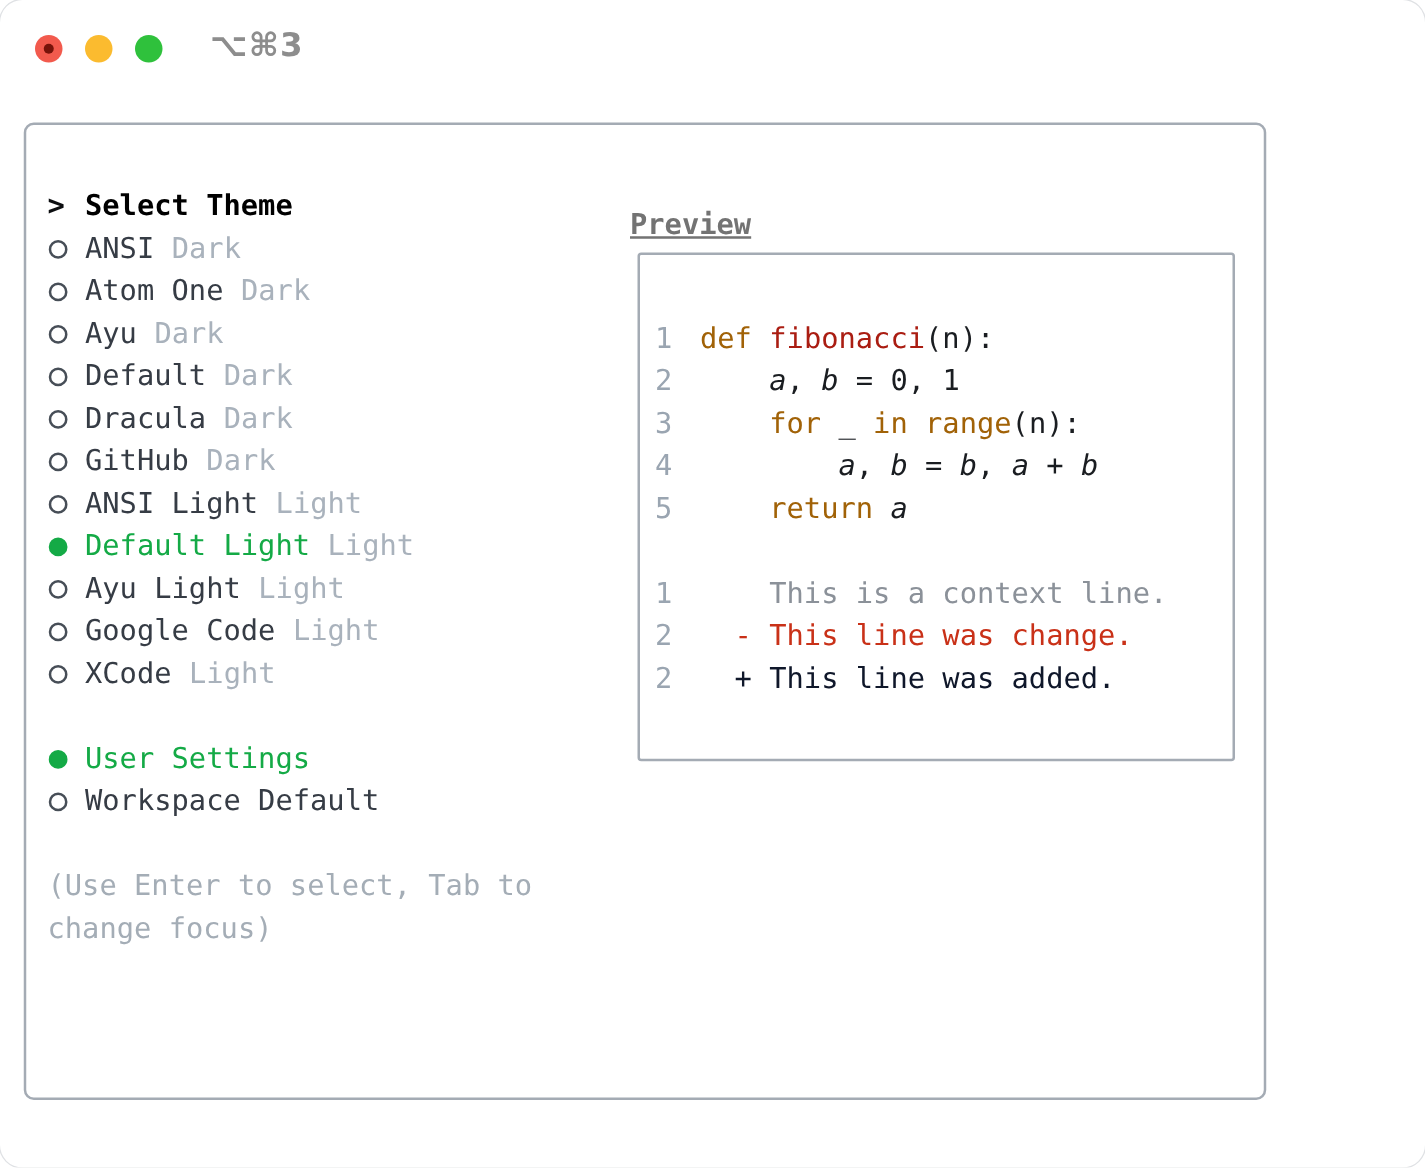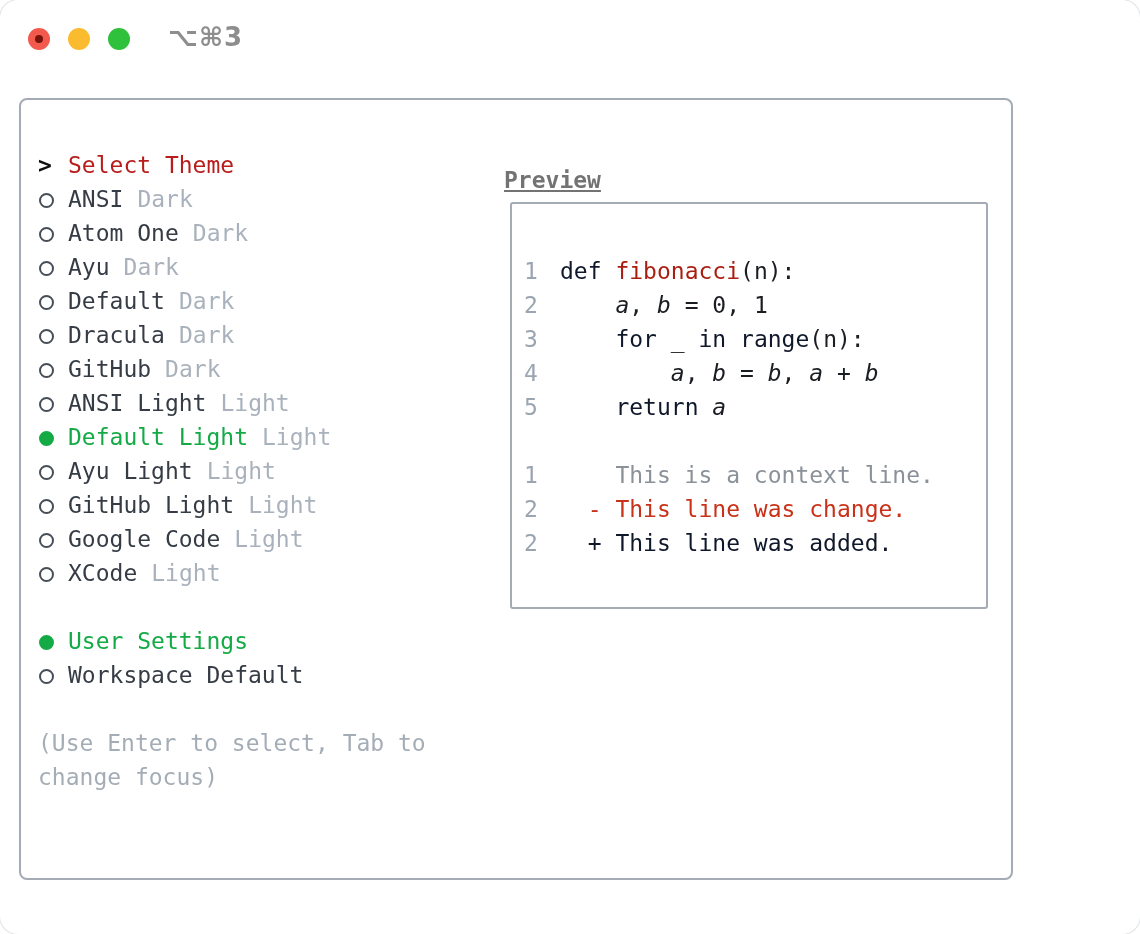--- a/index.html
+++ b/index.html
@@ -28,37 +28,37 @@
   
   .left-col{position:absolute;left:17px;top:48px;width:450px;}
   .row{height:34px;line-height:34px;font-size:23px;white-space:nowrap;}
   .spacer-row{height:34px;}
   .icon-cell{display:inline-block;width:30px;vertical-align:top;}
   .caret{font-weight:bold;color:#0c0e10;}
   .dot{display:inline-block;width:15px;height:15px;box-sizing:border-box;
        border:2px solid #474e57;border-radius:50%;margin-left:1px;
        vertical-align:-1px;}
   .dot.sel{background:#14aa46;border-color:#14aa46;}
-  .panel-title{font-weight:normal;color:#b91c1c;}
+  .panel-title{font-weight:bold;color:#000000;}
   .section-title{color:#17191c;}
   .tname{color:#363c45;text-align:right;}
   .tname.sel{color:#14aa46;}
   .variant{color:#a9b2bc;margin-left:14px;}
   .help{margin-top:0;width:410px;font-size:23px;line-height:34px;color:#a4adb6;
         white-space:normal;}
 
   
   .preview-title{position:absolute;left:483px;top:63px;height:34px;line-height:34px;
                  font-size:23px;font-weight:bold;color:#737373;text-decoration:underline;}
   .preview-box{position:absolute;left:489px;top:102px;width:478px;height:407px;
                box-sizing:border-box;border:2px solid #a4abb4;border-radius:3px;
                padding:50px 0 0 12px;background:#ffffff;overflow:hidden;}
   .line{height:34px;line-height:34px;font-size:23px;white-space:pre;}
   .ln{display:inline-block;width:16px;margin-right:20px;color:#9aa5b1;}
-  .tok-kw{color:#0f172a;}
+  .tok-kw{color:#a16207;}
   .tok-fn{color:#aa1d12;}
   .tok-pl{color:#1a1d21;}
   .tok-var{color:#1a1d21;font-style:italic;}
   .diff-context{color:#8b9199;}
   .diff-deleted{color:#c93118;}
   .diff-added{color:#0f172a;text-align:right;}
 </style>
 </head>
 <body>
 
@@ -83,21 +83,20 @@
       <div id="theme-list">
           <div class="row"><span class="icon-cell"><span class="dot"></span></span><span class="tname">ANSI</span><span class="variant">Dark</span></div>
           <div class="row"><span class="icon-cell"><span class="dot"></span></span><span class="tname">Atom One</span><span class="variant">Dark</span></div>
           <div class="row"><span class="icon-cell"><span class="dot"></span></span><span class="tname">Ayu</span><span class="variant">Dark</span></div>
           <div class="row"><span class="icon-cell"><span class="dot"></span></span><span class="tname">Default</span><span class="variant">Dark</span></div>
           <div class="row"><span class="icon-cell"><span class="dot"></span></span><span class="tname">Dracula</span><span class="variant">Dark</span></div>
           <div class="row"><span class="icon-cell"><span class="dot"></span></span><span class="tname">GitHub</span><span class="variant">Dark</span></div>
           <div class="row"><span class="icon-cell"><span class="dot"></span></span><span class="tname">ANSI Light</span><span class="variant">Light</span></div>
           <div class="row"><span class="icon-cell"><span class="dot sel"></span></span><span class="tname sel">Default Light</span><span class="variant">Light</span></div>
           <div class="row"><span class="icon-cell"><span class="dot"></span></span><span class="tname">Ayu Light</span><span class="variant">Light</span></div>
-          <div class="row"><span class="icon-cell"><span class="dot"></span></span><span class="tname">GitHub Light</span><span class="variant">Light</span></div>
           <div class="row"><span class="icon-cell"><span class="dot"></span></span><span class="tname">Google Code</span><span class="variant">Light</span></div>
           <div class="row"><span class="icon-cell"><span class="dot"></span></span><span class="tname">XCode</span><span class="variant">Light</span></div>
         </div>
 
       <div class="spacer-row"></div>
 
 
       <div id="apply-list">
           <div class="row"><span class="icon-cell"><span class="dot sel"></span></span><span class="tname sel">User Settings</span></div>
           <div class="row"><span class="icon-cell"><span class="dot"></span></span><span class="tname">Workspace Default</span></div>

